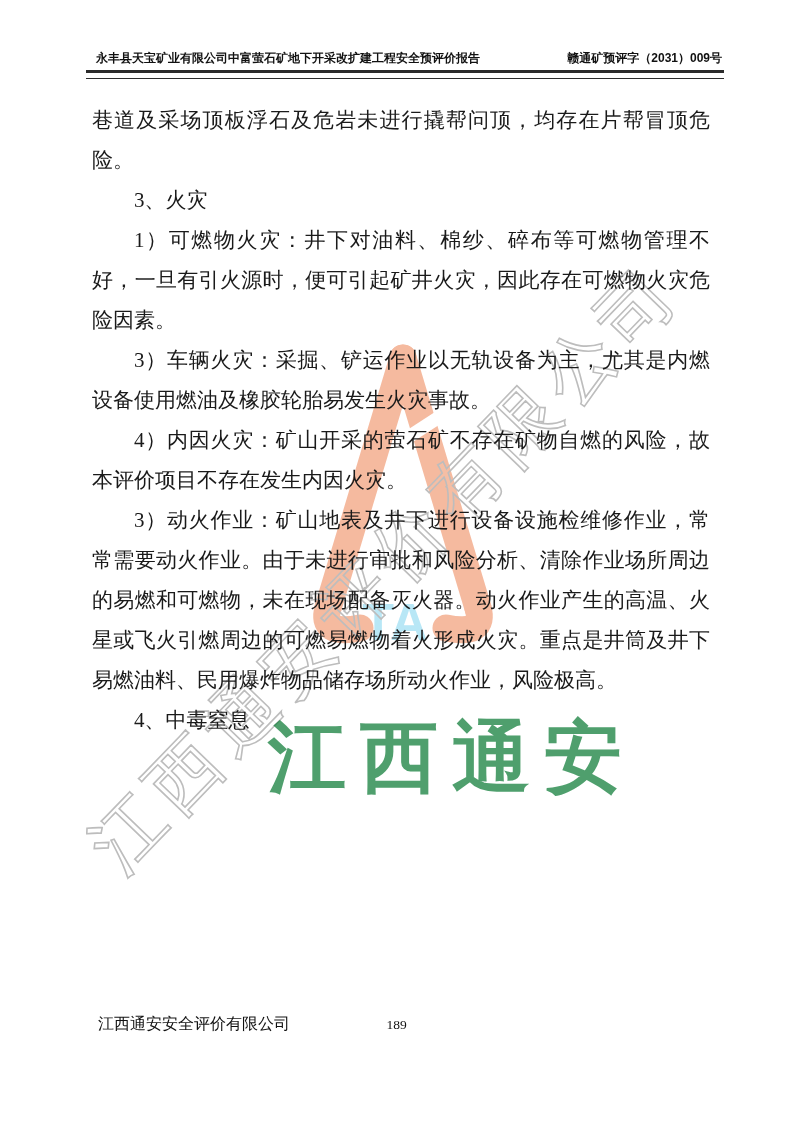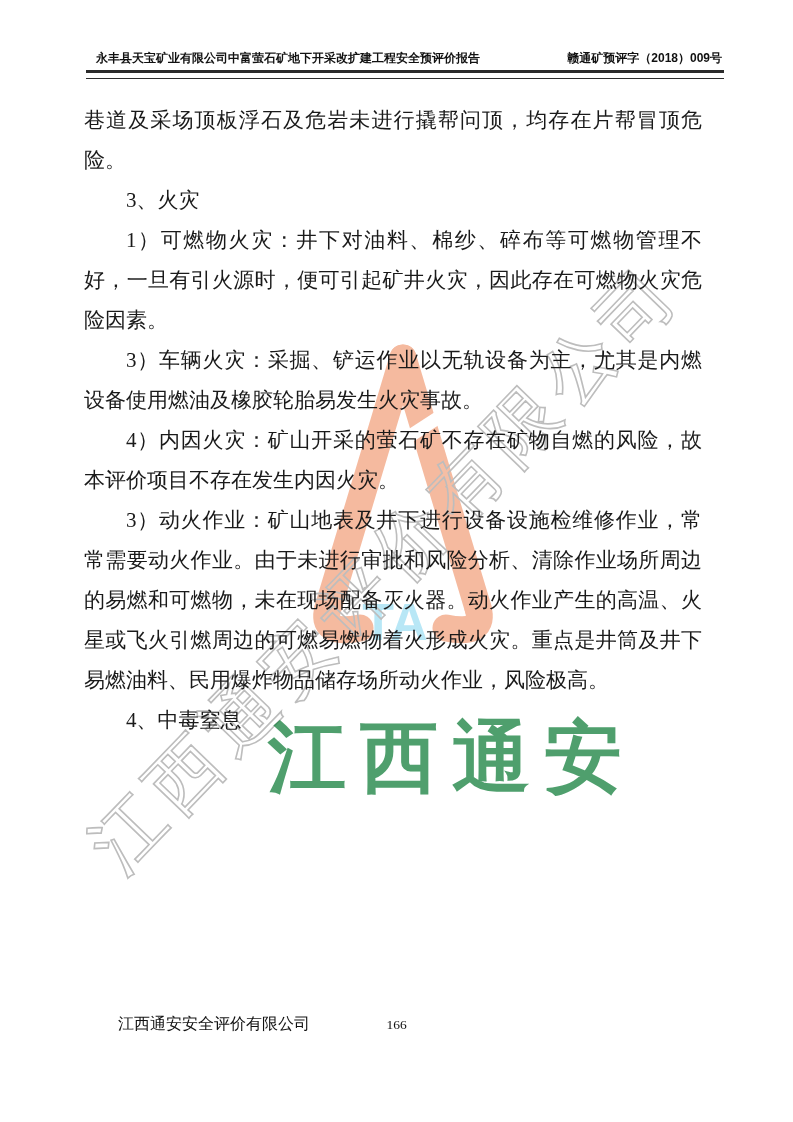--- a/index.html
+++ b/index.html
@@ -18,21 +18,21 @@
   }
   .header-row{
     display:flex;justify-content:space-between;align-items:flex-end;
     font-size:12px;font-weight:bold;color:#111;
     padding:0 2px 3px 10px;white-space:nowrap;
   }
   .rule-thick{height:2.5px;background:#2b2b2b;}
   .rule-thin{height:1px;background:#2b2b2b;margin-top:5px;}
   
   .body-text{
-    position:absolute;left:84px;top:100px;width:618px;
+    position:absolute;left:92px;top:100px;width:618px;
     font-size:21px;line-height:40px;
     text-align:justify;
     z-index:3;
   }
   .body-text p{margin:0;}
   .body-text p.indent{text-indent:42px;}
   
   .wm{position:absolute;z-index:1;pointer-events:none;}
   .wm-logo{left:298px;top:340px;width:205px;height:320px;opacity:0.62;}
   .wm-diagonal{
@@ -51,21 +51,21 @@
     font-size:78px;font-weight:bold;
     font-family:"Liberation Sans", sans-serif;
     letter-spacing:14px;
     color:#15803d;opacity:0.75;
     white-space:nowrap;
     z-index:2;
   }
   
   .footer-company{
     position:absolute;left:98px;top:1014px;
-    font-size:16px;color:#111;z-index:3;margin-left:20px;
+    font-size:16px;color:#111;z-index:3;
   }
   .footer-page{
     position:absolute;left:0;top:1017px;width:100%;
     text-align:center;font-size:13.5px;color:#111;z-index:3;
   }
 </style>
 </head>
 <body>
 
 <div class="page">
@@ -83,32 +83,32 @@
     </svg>
   </div>
 
   <div class="wm wm-diagonal">江西通安评价有限公司</div>
 
   <div class="wm wm-red">江西通安</div>
 
   <div class="header">
     <div class="header-row">
       <span>永丰县天宝矿业有限公司中富萤石矿地下开采改扩建工程安全预评价报告</span>
-      <span>赣通矿预评字（2018）009号</span>
+      <span>赣通矿预评字（2031）009号</span>
     </div>
     <div class="rule-thick"></div>
     <div class="rule-thin"></div>
   </div>
 
   <div class="body-text">
       <p>巷道及采场顶板浮石及危岩未进行撬帮问顶，均存在片帮冒顶危险。</p>
       <p class="indent">3、火灾</p>
       <p class="indent">1）可燃物火灾：井下对油料、棉纱、碎布等可燃物管理不好，一旦有引火源时，便可引起矿井火灾，因此存在可燃物火灾危险因素。</p>
       <p class="indent">3）车辆火灾：采掘、铲运作业以无轨设备为主，尤其是内燃设备使用燃油及橡胶轮胎易发生火灾事故。</p>
       <p class="indent">4）内因火灾：矿山开采的萤石矿不存在矿物自燃的风险，故本评价项目不存在发生内因火灾。</p>
       <p class="indent">3）动火作业：矿山地表及井下进行设备设施检维修作业，常常需要动火作业。由于未进行审批和风险分析、清除作业场所周边的易燃和可燃物，未在现场配备灭火器。动火作业产生的高温、火星或飞火引燃周边的可燃易燃物着火形成火灾。重点是井筒及井下易燃油料、民用爆炸物品储存场所动火作业，风险极高。</p>
       <p class="indent">4、中毒窒息</p>
     </div>
 
   <div class="footer-company">江西通安安全评价有限公司</div>
-  <div class="footer-page">166</div>
+  <div class="footer-page">189</div>
 
 </div>
 
 </body></html>

